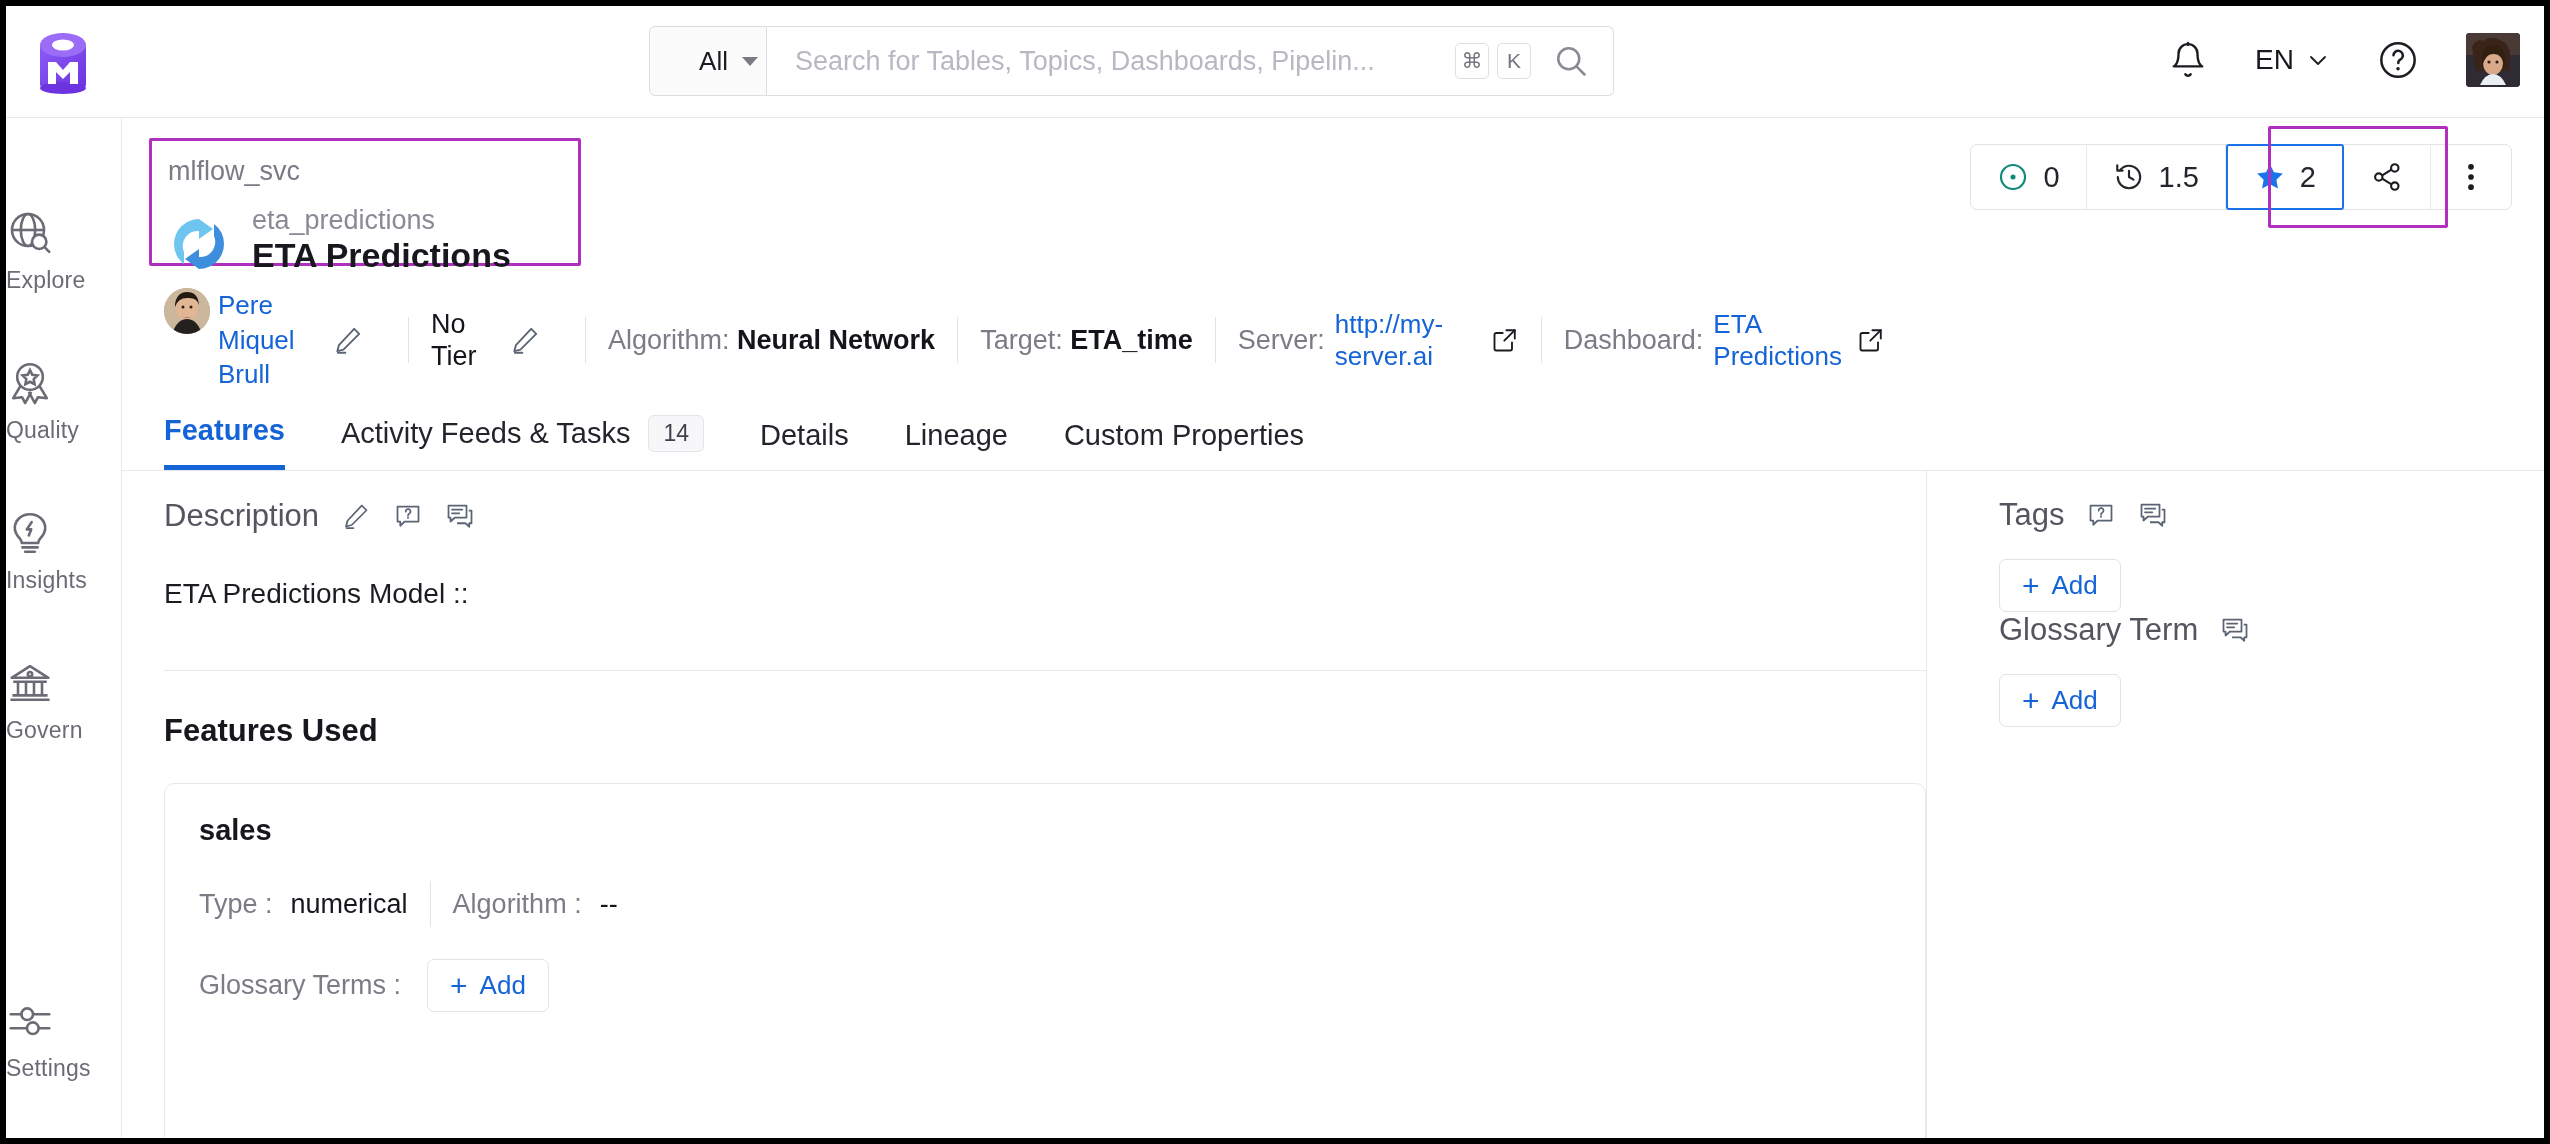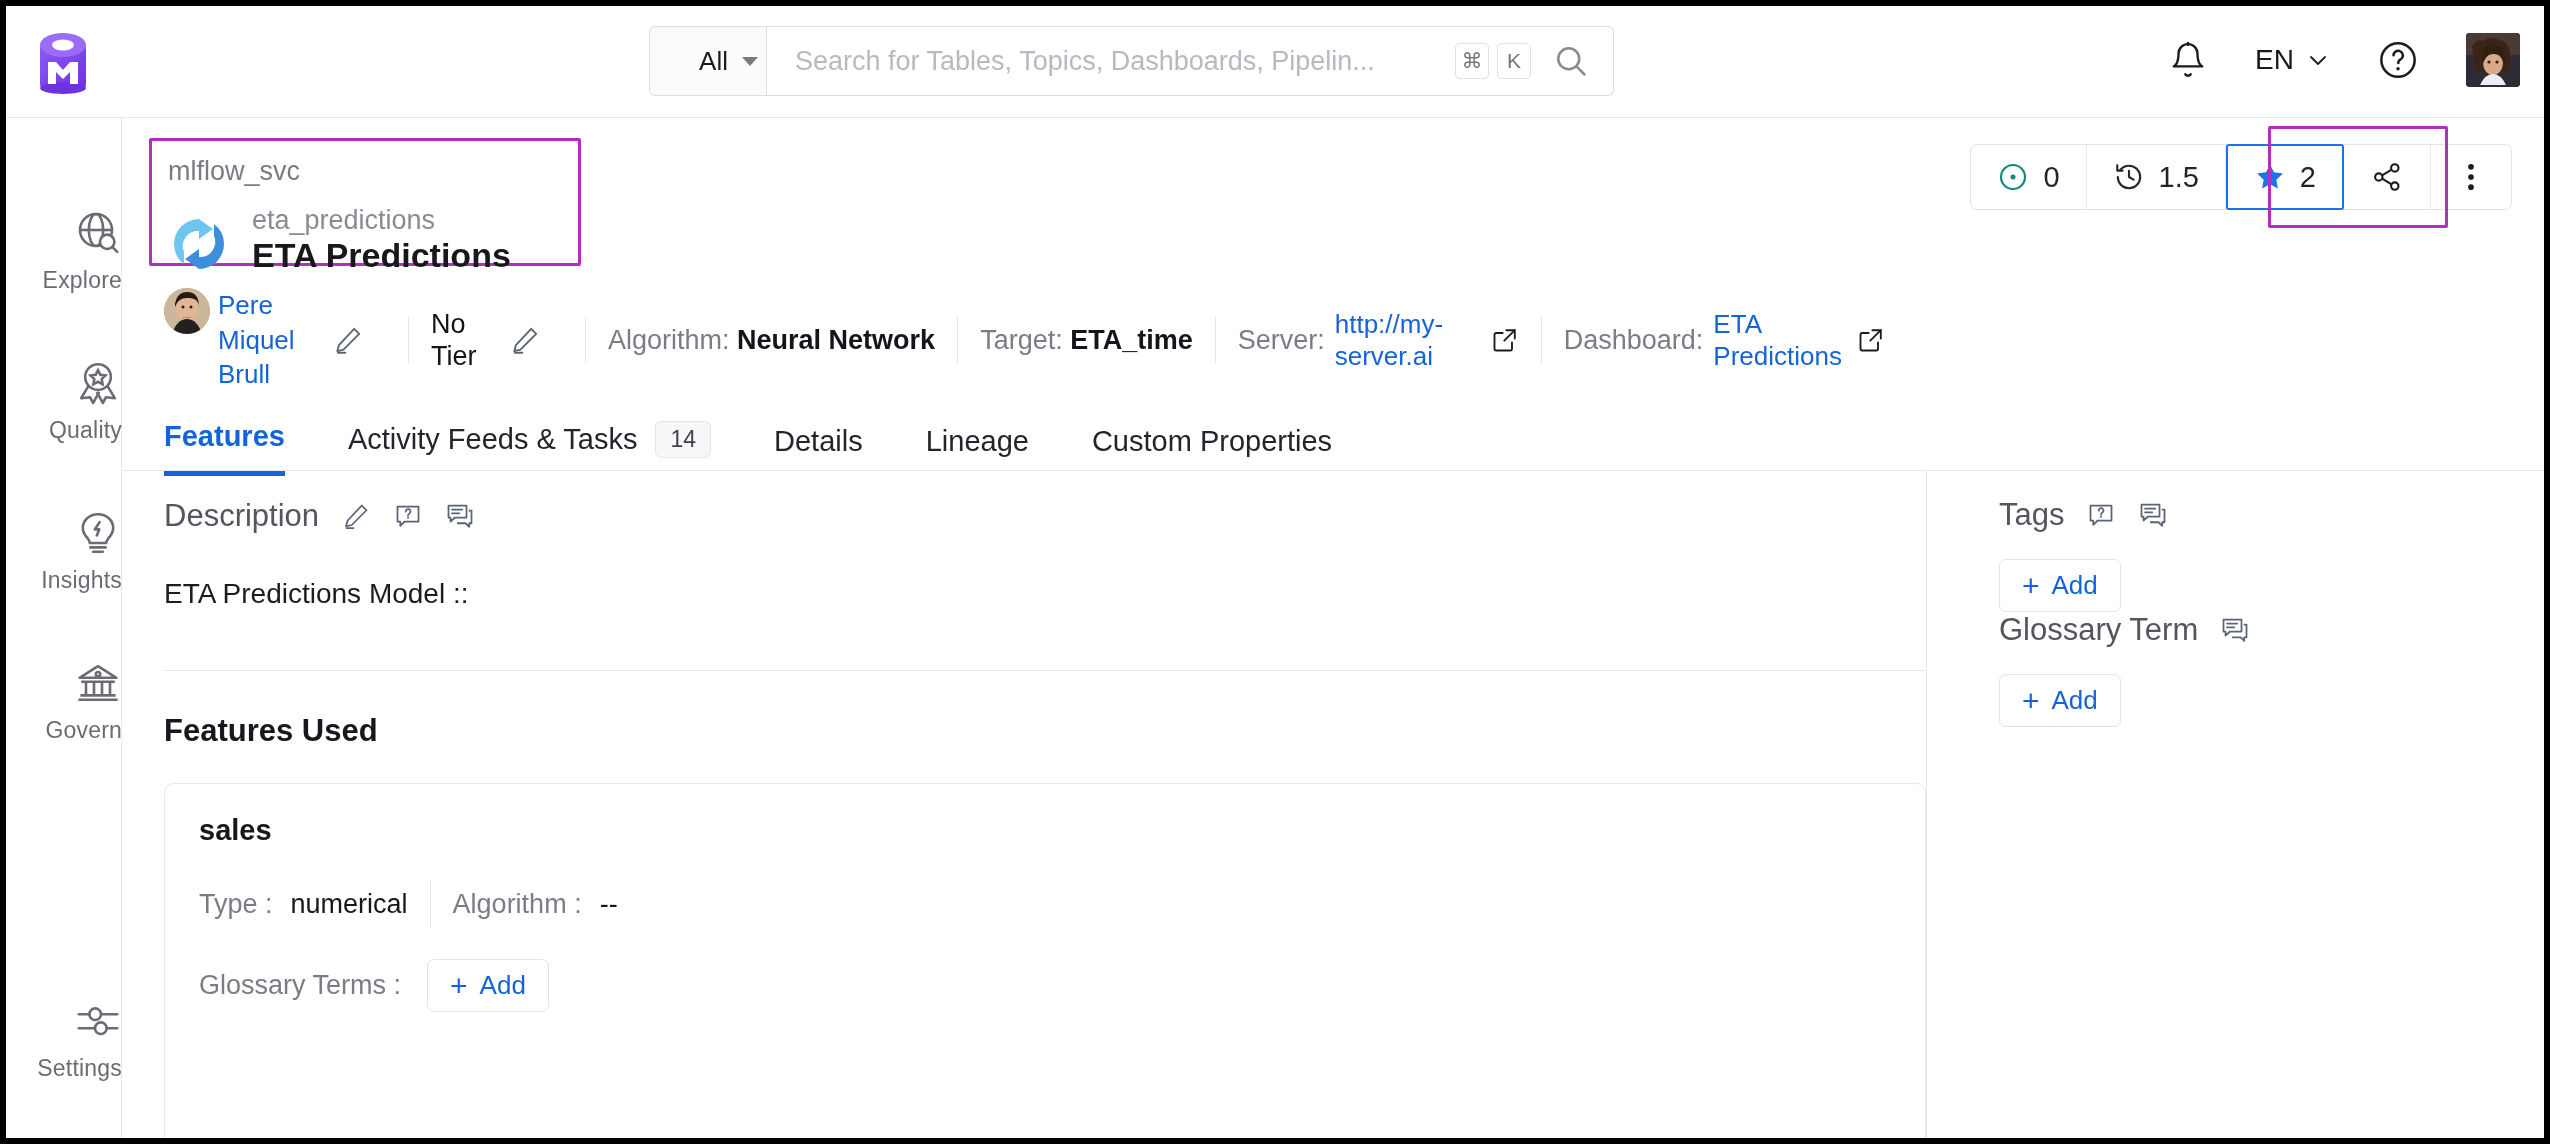--- a/index.html
+++ b/index.html
@@ -80,21 +80,21 @@
   
   .sidebar {
     position: absolute; left: 0; top: 112px;
     width: 116px; height: 1020px;
     background: #fff;
     border-right: 1px solid #e8e8ec;
     padding-top: 58px;
   }
   .nav-item {
     width: 116px; height: 150px;
-    display: flex; flex-direction: column; align-items: flex-end; justify-content: center;
+    display: flex; flex-direction: column; align-items: flex-start; justify-content: center;
     gap: 10px; cursor: pointer;
   }
   .nav-label { font-size: 23px; color: #6b6b76; letter-spacing: .2px; }
   .nav-settings { position: absolute; bottom: 24px; left: 0; }
 
   
   .page { position: absolute; left: 116px; top: 112px; width: 2422px; height: 1020px; background: #fff; }
 
   .hl-box {
     position: absolute; left: 27px; top: 20px;
@@ -137,22 +137,22 @@
   .pencil { margin: 0 22px; cursor: pointer; }
   .divider-v { width: 1px; height: 46px; background: #e2e2e8; margin: 0 22px; }
   .tier { font-size: 27px; color: #14141a; width: 56px; line-height: 1.2; }
   .mi { font-size: 27px; color: #7c7c87; white-space: nowrap; }
   .mi b { color: #14141a; font-weight: bold; }
   .mlink { font-size: 26px; color: #1464d8; line-height: 1.25; }
   .ext { margin-left: 26px; }
 
   
   .tabs {
-    position: absolute; left: 42px; top: 296px;
-    display: flex; align-items: flex-end; gap: 7px; height: 62px; justify-content: space-between;
+    position: absolute; left: 42px; top: 290px;
+    display: flex; align-items: flex-end; gap: 0; height: 62px; justify-content: space-between;
   }
   .tab { font-size: 29px; color: #24242c; padding: 0 0 18px 0; margin-right: 56px; display: flex; align-items: center; gap: 18px; cursor: pointer; }
   .tab.active { color: #1464d8; font-weight: bold; border-bottom: 5px solid #1464d8; }
   .badge { border: 1px solid #e4e4ea; background: #f7f7f9; border-radius: 6px; font-size: 23px; color: #41414b; padding: 4px 14px; }
   .tabs-rule { position: absolute; left: 0; top: 352px; width: 2422px; height: 1px; background: #e8e8ec; }
 
   
   .main { position: absolute; left: 42px; top: 380px; width: 1762px; }
   .sec-head { display: flex; align-items: center; gap: 22px; }
   .sec-title { font-size: 31px; color: #55555f; }

